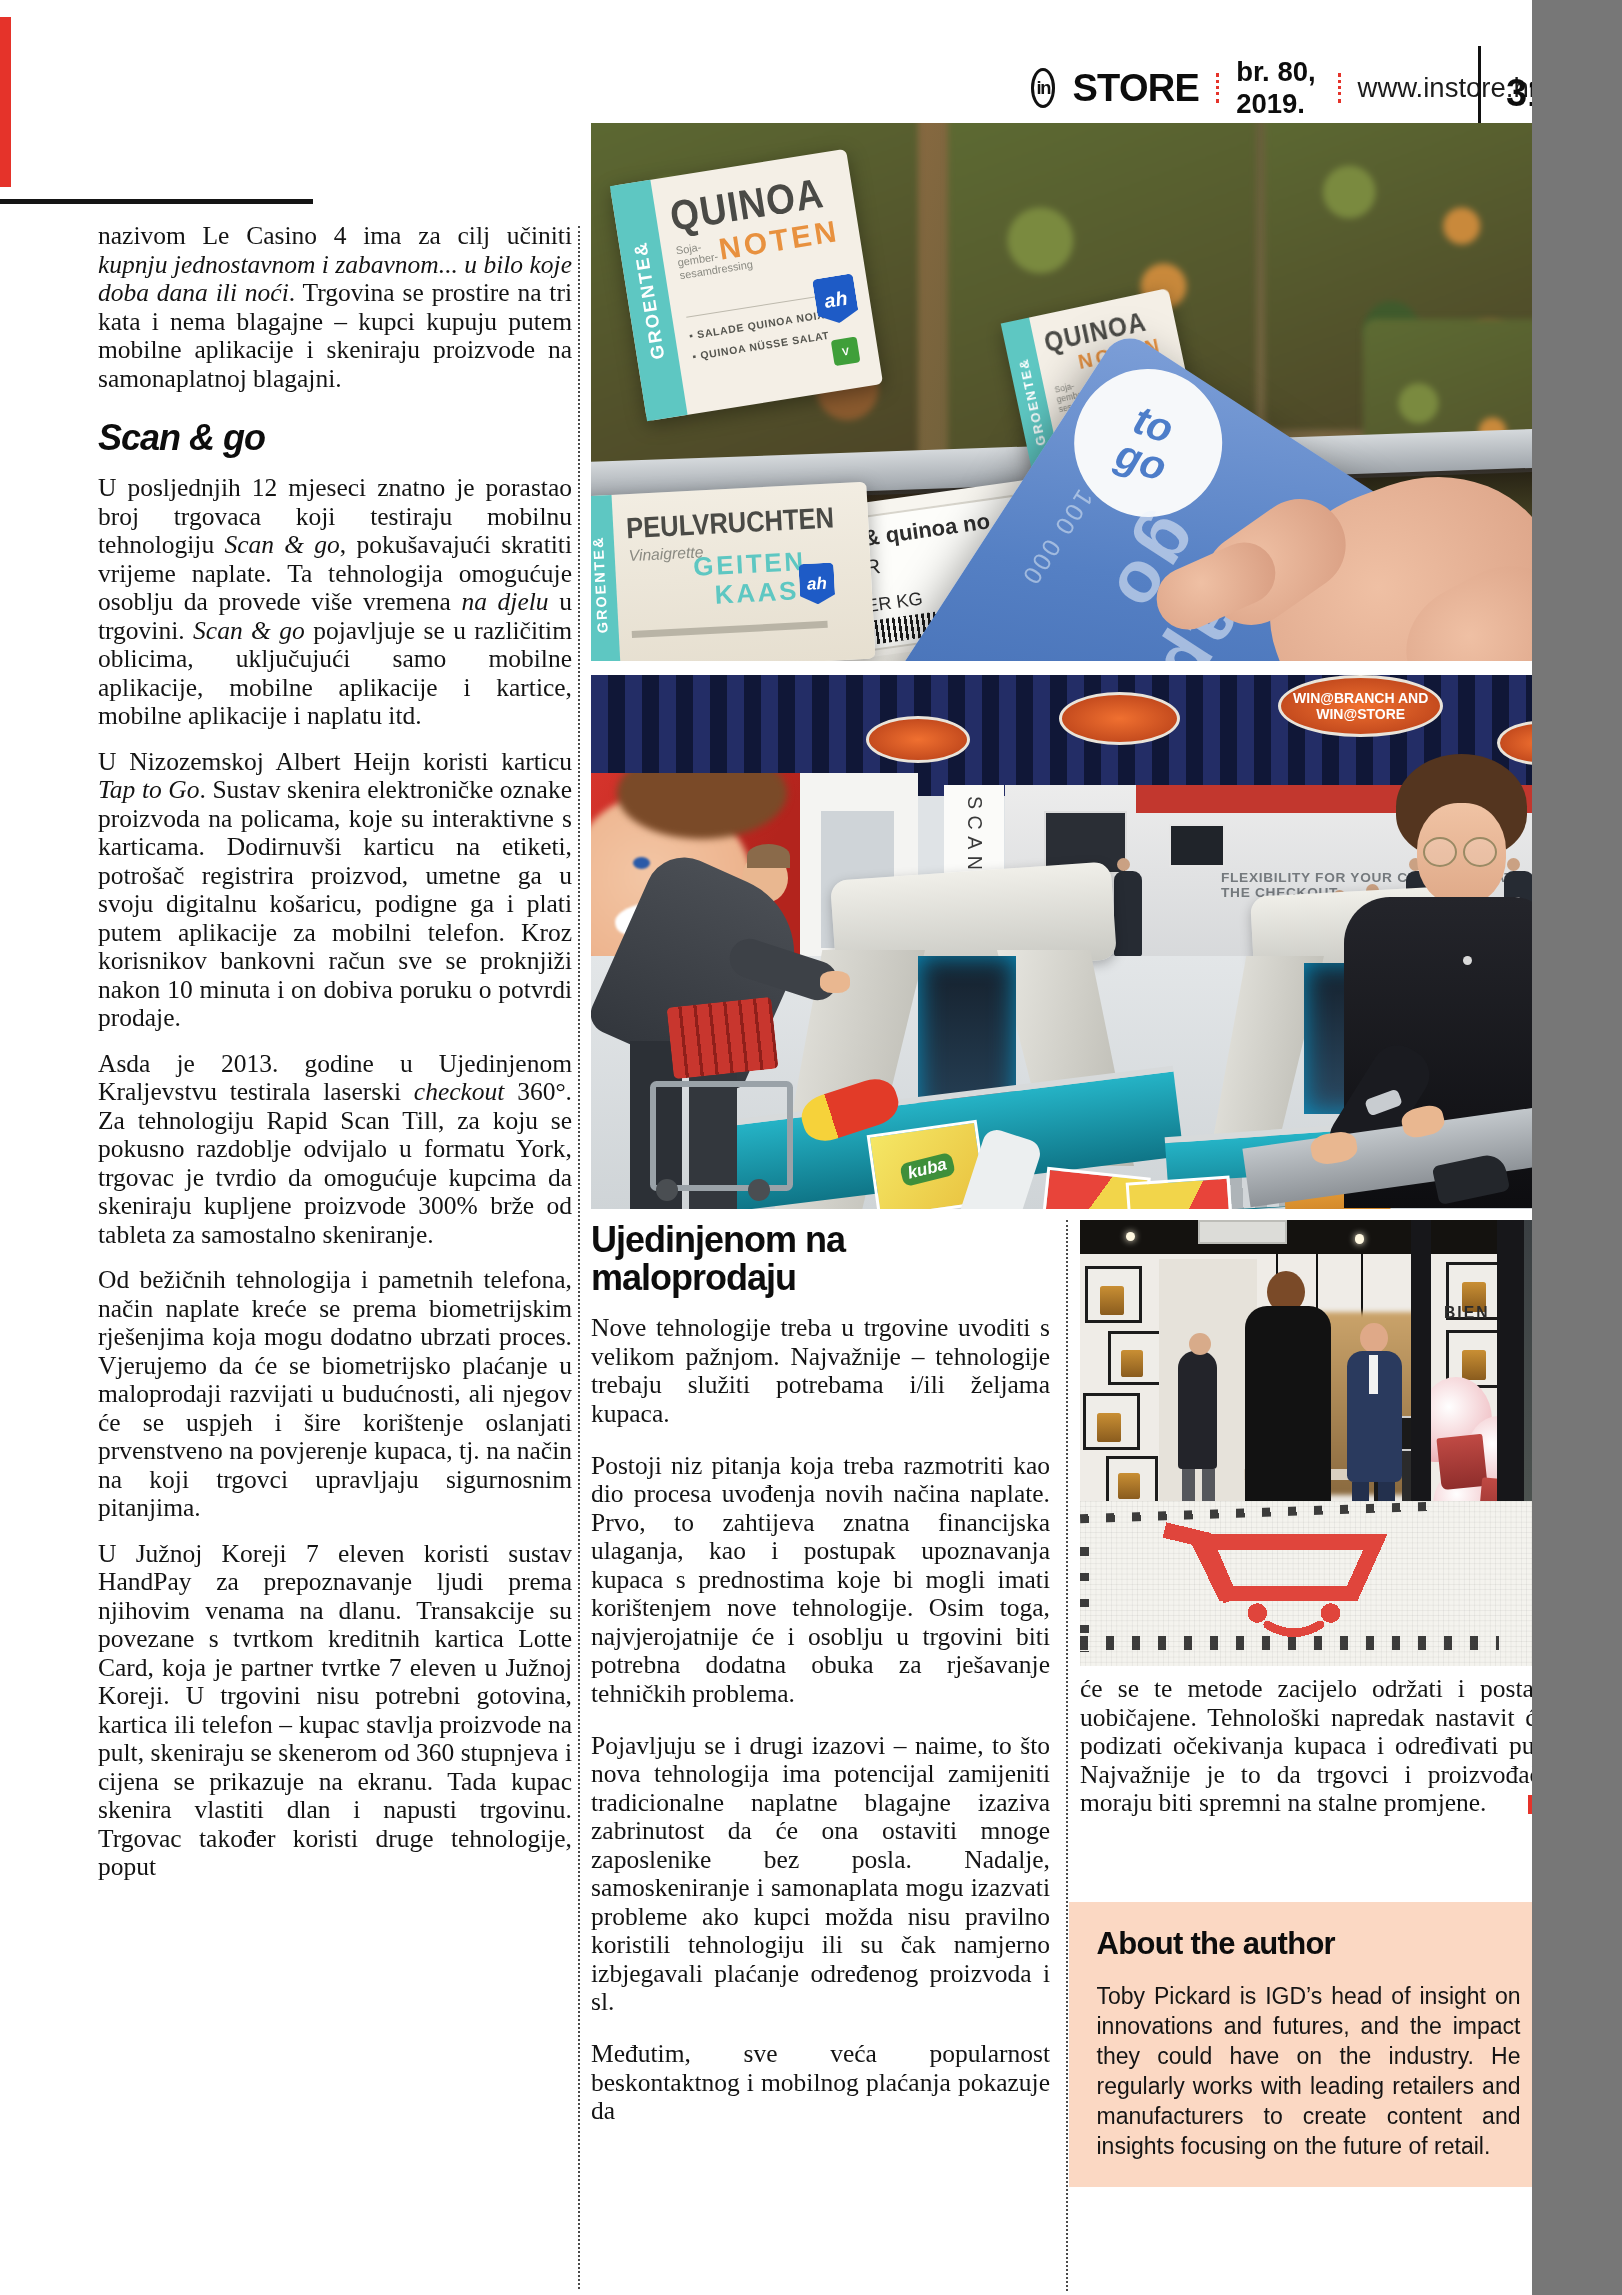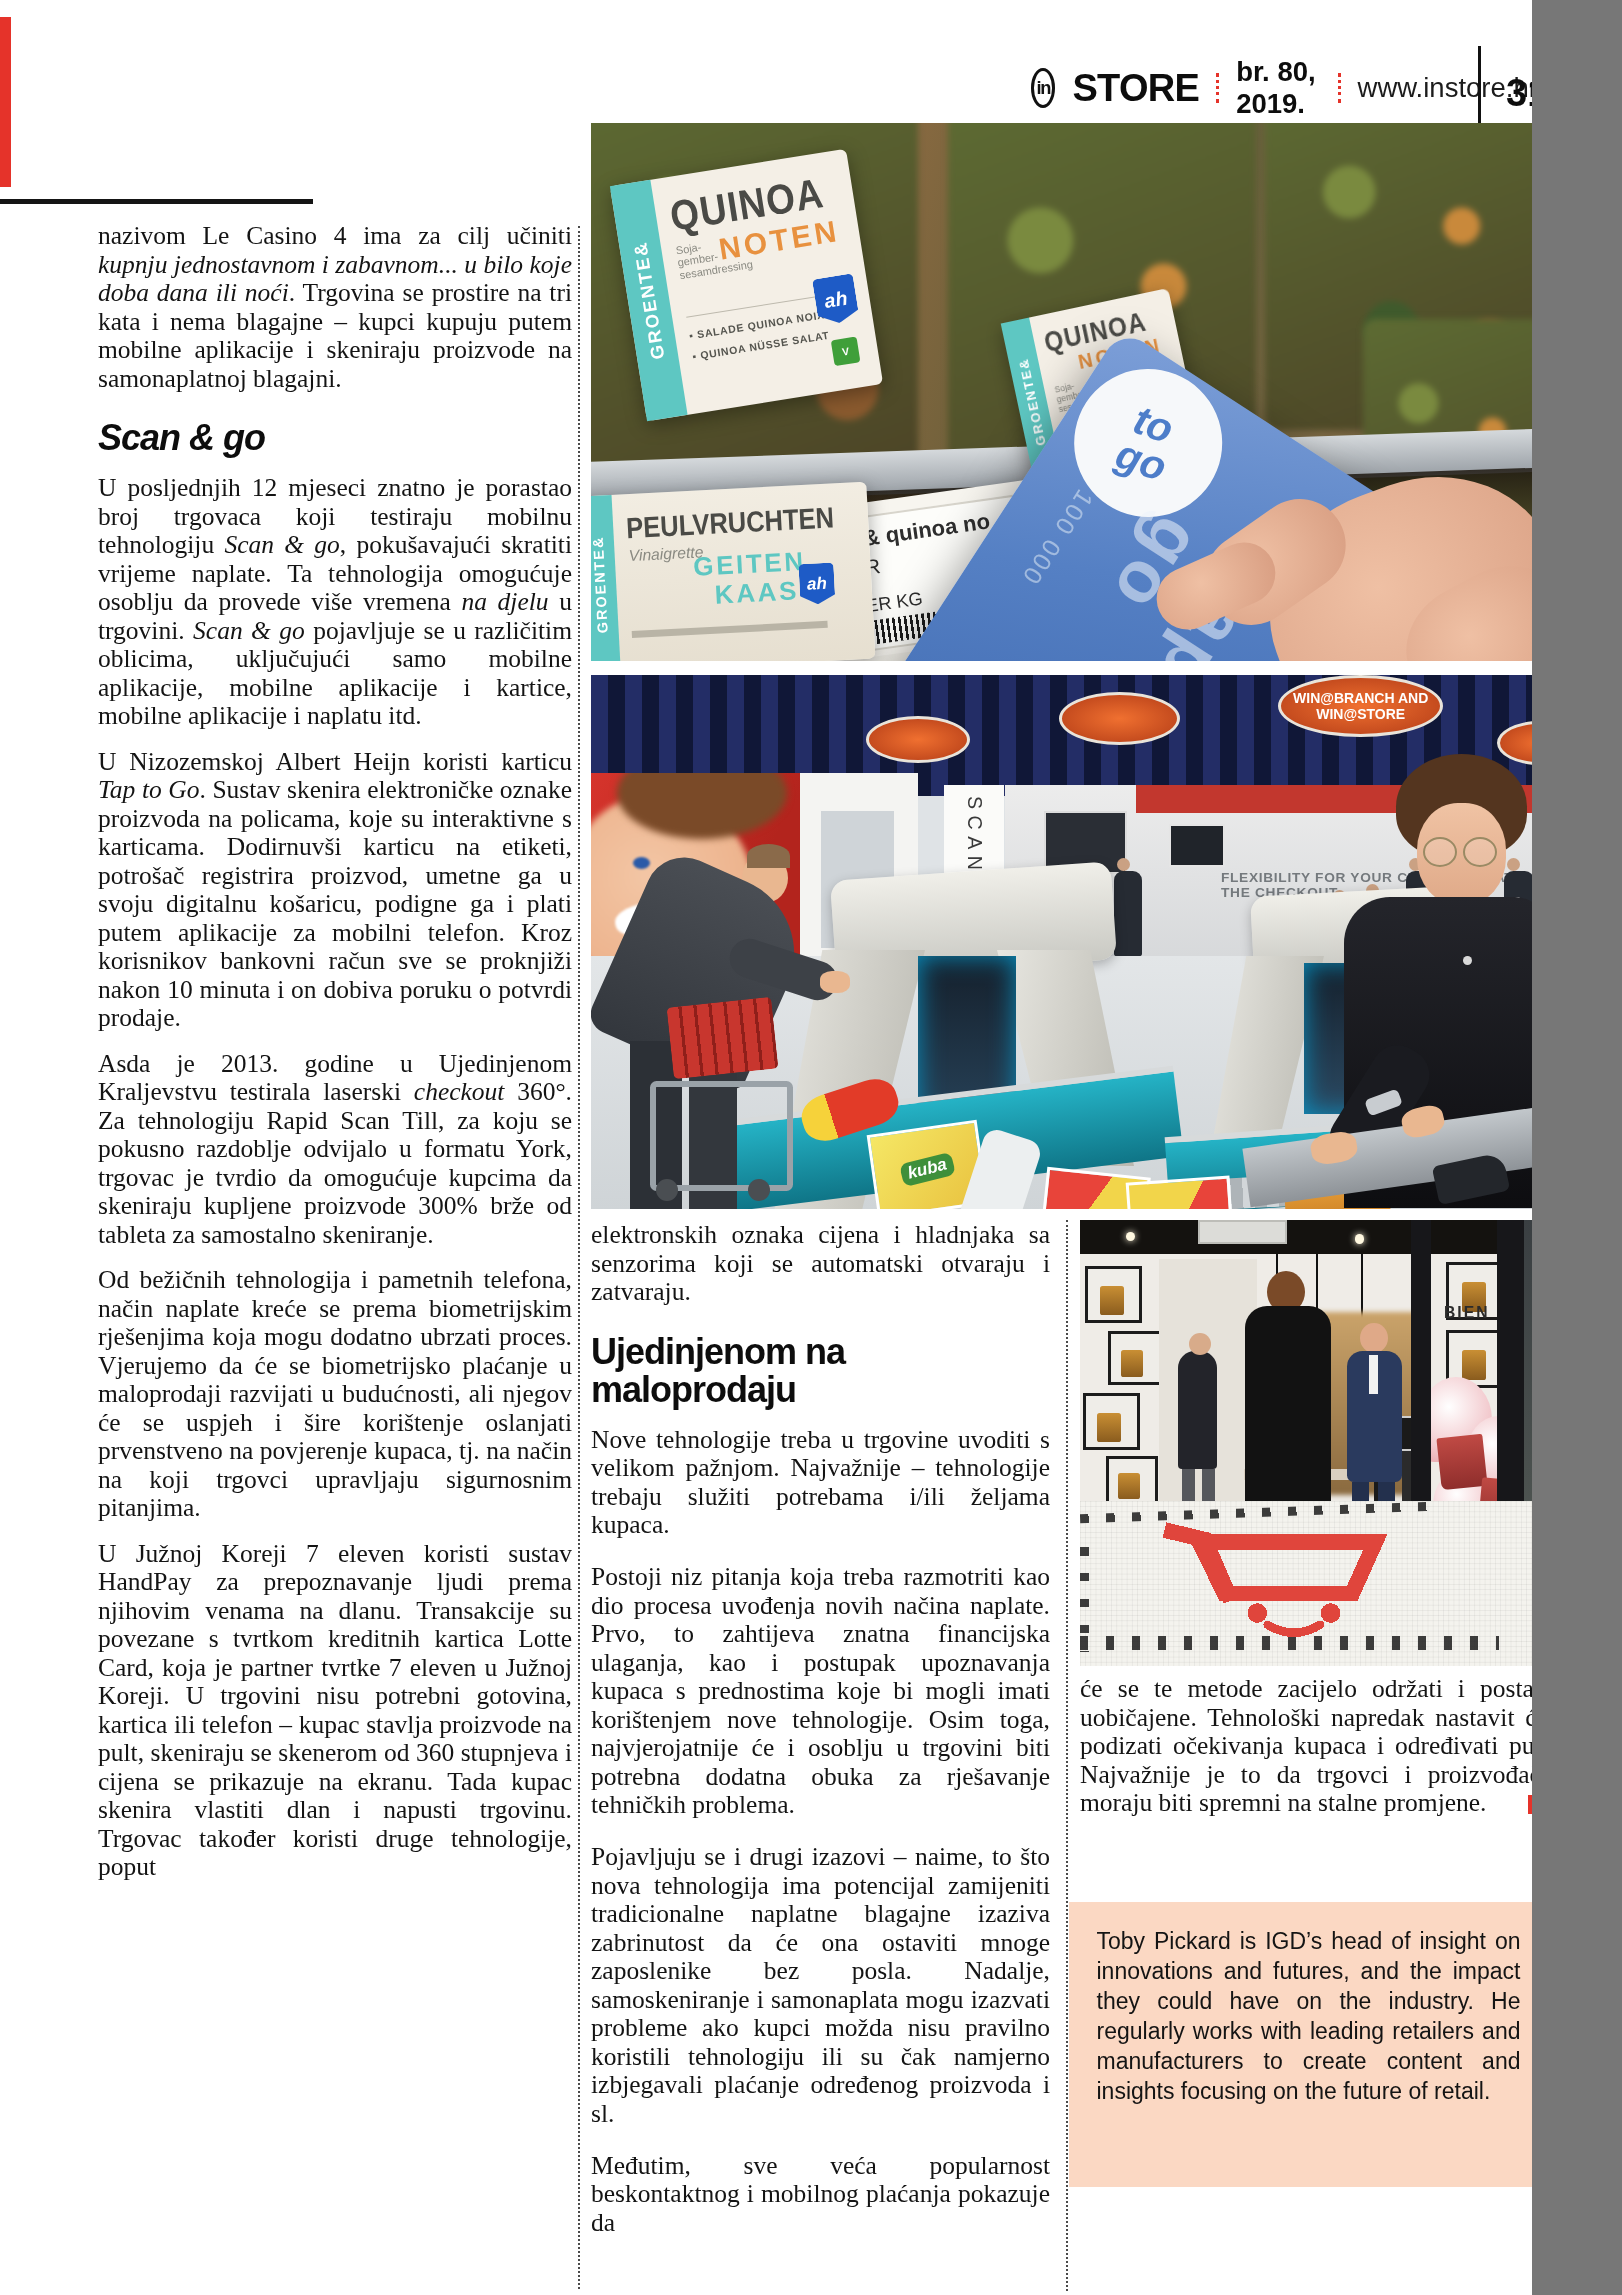--- a/index.html
+++ b/index.html
@@ -141,33 +141,33 @@
     <p class="p"><span>nazivom Le Casino 4 ima za cilj učiniti </span><span class="it">kupnju jednostavnom i zabavnom... u bilo koje doba dana ili noći</span><span>. Trgovina se prostire na tri kata i nema blagajne – kupci kupuju putem mobilne aplikacije i skeniraju proizvode na samonaplatnoj blagajni.</span></p>
     <h2 class="h it">Scan &amp; go</h2>
     <p class="p"><span>U posljednjih 12 mjeseci znatno je porastao broj trgovaca koji testiraju mobilnu tehnologiju </span><span class="it">Scan &amp; go</span><span>, pokušavajući skratiti vrijeme naplate. Ta tehnologija omogućuje osoblju da provede više vremena </span><span class="it">na djelu</span><span> u trgovini. </span><span class="it">Scan &amp; go</span><span> pojavljuje se u različitim oblicima, uključujući samo mobilne aplikacije, mobilne aplikacije i kartice, mobilne aplikacije i naplatu itd.</span></p>
     <p class="p"><span>U Nizozemskoj Albert Heijn koristi karticu </span><span class="it">Tap to Go</span><span>. Sustav skenira elektroničke oznake proizvoda na policama, koje su interaktivne s karticama. Dodirnuvši karticu na etiketi, potrošač registrira proizvod, umetne ga u svoju digitalnu košaricu, podigne ga i plati putem aplikacije za mobilni telefon. Kroz korisnikov bankovni račun sve se proknjiži nakon 10 minuta i on dobiva poruku o potvrdi prodaje.</span></p>
     <p class="p"><span>Asda je 2013. godine u Ujedinjenom Kraljevstvu testirala laserski </span><span class="it">checkout</span><span> 360°. Za tehnologiju Rapid Scan Till, za koju se pokusno razdoblje odvijalo u formatu York, trgovac je tvrdio da omogućuje kupcima da skeniraju kupljene proizvode 300% brže od tableta za samostalno skeniranje.</span></p>
     <p class="p">Od bežičnih tehnologija i pametnih telefona, način naplate kreće se prema biometrijskim rješenjima koja mogu dodatno ubrzati proces. Vjerujemo da će se biometrijsko plaćanje u maloprodaji razvijati u budućnosti, ali njegov će se uspjeh i šire korištenje oslanjati prvenstveno na povjerenje kupaca, tj. na način na koji trgovci upravljaju sigurnosnim pitanjima.</p>
     <p class="p">U Južnoj Koreji 7 eleven koristi sustav HandPay za prepoznavanje ljudi prema njihovim venama na dlanu. Transakcije su povezane s tvrtkom kreditnih kartica Lotte Card, koja je partner tvrtke 7 eleven u Južnoj Koreji. U trgovini nisu potrebni gotovina, kartica ili telefon – kupac stavlja proizvode na pult, skeniraju se skenerom od 360 stupnjeva i cijena se prikazuje na ekranu. Tada kupac skenira vlastiti dlan i napusti trgovinu. Trgovac također koristi druge tehnologije, poput</p>
   </div>
 
   <div class="col colM" style="left:591px;top:1221px;width:459px;">
-    <p class="p">elektronskih oznaka cijena i hladnjaka sa senzorima koji se automatski otvaraju i zatvaraju.</p>
     <h2 class="h">Ujedinjenom na maloprodaju</h2>
     <p class="p">Nove tehnologije treba u trgovine uvoditi s velikom pažnjom. Najvažnije – tehnologije trebaju služiti potrebama i/ili željama kupaca.</p>
     <p class="p">Postoji niz pitanja koja treba razmotriti kao dio procesa uvođenja novih načina naplate. Prvo, to zahtijeva znatna financijska ulaganja, kao i postupak upoznavanja kupaca s prednostima koje bi mogli imati korištenjem nove tehnologije. Osim toga, najvjerojatnije će i osoblju u trgovini biti potrebna dodatna obuka za rješavanje tehničkih problema.</p>
     <p class="p">Pojavljuju se i drugi izazovi – naime, to što nova tehnologija ima potencijal zamijeniti tradicionalne naplatne blagajne izaziva zabrinutost da će ona ostaviti mnoge zaposlenike bez posla. Nadalje, samoskeniranje i samonaplata mogu izazvati probleme ako kupci možda nisu pravilno koristili tehnologiju ili su čak namjerno izbjegavali plaćanje određenog proizvoda i sl.</p>
     <p class="p">Međutim, sve veća popularnost beskontaktnog i mobilnog plaćanja pokazuje da</p>
   </div>
 
   <div class="col" style="left:1080px;top:1675px;width:468px;">
     <p class="p"><span>će se te metode zacijelo održati i postati uobičajene. Tehnološki napredak nastavit će podizati očekivanja kupaca i određivati put. Najvažnije je to da trgovci i proizvođači moraju biti spremni na stalne promjene.</span><span class="endsq"></span></p>
   </div>
 
   <div class="about">
+    <h3>About the author</h3>
     <div class="body">Toby Pickard is IGD’s head of insight on innovations and futures, and the impact they could have on the industry. He regularly works with leading retailers and manufacturers to create content and insights focusing on the future of retail.</div>
   </div>
 
   <div class="photo" id="photo1">
     <div class="jar" style="left:-26px;top:-33px;width:353px;height:399px;"></div>
     <div class="jar" style="left:357px;top:-19.6px;width:308px;height:458px;"></div>
     <div class="jar" style="left:674px;top:-33px;width:281px;height:340px;"></div>
     <div class="jar" style="left:772px;top:196px;width:185px;height:281px;"></div>
 
     <div class="shelfrail"></div>

